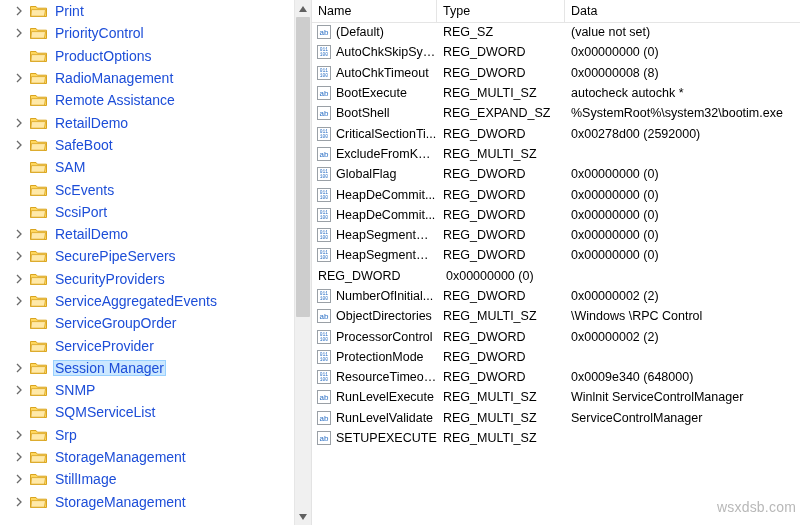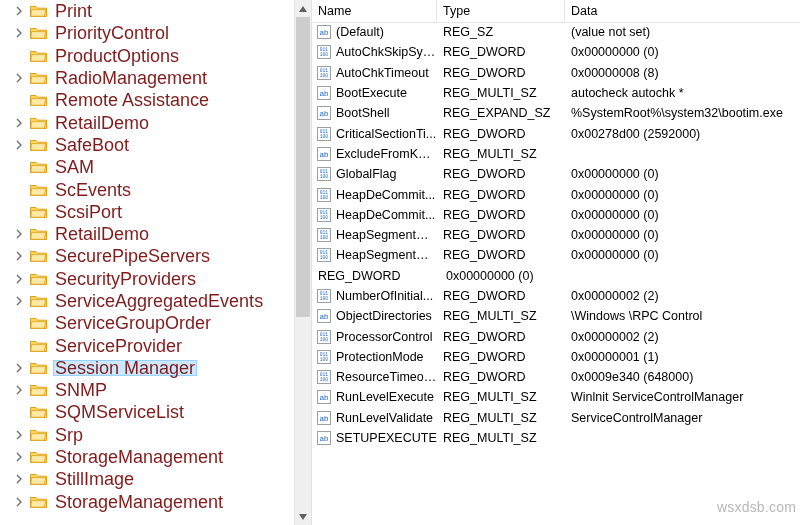--- a/index.html
+++ b/index.html
@@ -57,23 +57,23 @@
     height: 10px;
   }
   .tree-item .twisty svg { display: block; }
   .folder-icon {
     width: 17px;
     height: 14px;
     margin-right: 6px;
     flex: none;
   }
   .tree-label {
-    font-size: 18px;
+    font-size: 14px;
     line-height: 14px;
-    color: #7f1d1d;
+    color: #1d4ed8;
     padding: 1px 2px;
   }
   .tree-item.selected .tree-label {
     background: #cce8ff;
     border: 1px solid #99d1ff;
     padding: 0 1px;
   }
 
   
   .v-scrollbar {
@@ -643,21 +643,20 @@
         <div class="value-row">
           <div class="vr-name">
             <svg class="reg-icon" width="14" height="14" viewBox="0 0 14 14">
               <rect x="0.5" y="0.5" width="13" height="13" fill="#ffffff" stroke="#9aa0a6" stroke-width="1"></rect>
               <text x="7" y="6.2" font-family="Liberation Mono, monospace" font-size="4.6" fill="#2a6fc4" text-anchor="middle">011</text>
               <text x="7" y="11.4" font-family="Liberation Mono, monospace" font-size="4.6" fill="#2a6fc4" text-anchor="middle">100</text>
             </svg>
             <span class="vr-label">ProtectionMode</span>
           </div>
           <div class="vr-type">REG_DWORD</div>
-          <div class="vr-data">0x00000001 (1)</div>
         </div>
         <div class="value-row">
           <div class="vr-name">
             <svg class="reg-icon" width="14" height="14" viewBox="0 0 14 14">
               <rect x="0.5" y="0.5" width="13" height="13" fill="#ffffff" stroke="#9aa0a6" stroke-width="1"></rect>
               <text x="7" y="6.2" font-family="Liberation Mono, monospace" font-size="4.6" fill="#2a6fc4" text-anchor="middle">011</text>
               <text x="7" y="11.4" font-family="Liberation Mono, monospace" font-size="4.6" fill="#2a6fc4" text-anchor="middle">100</text>
             </svg>
             <span class="vr-label">ResourceTimeou...</span>
           </div>

